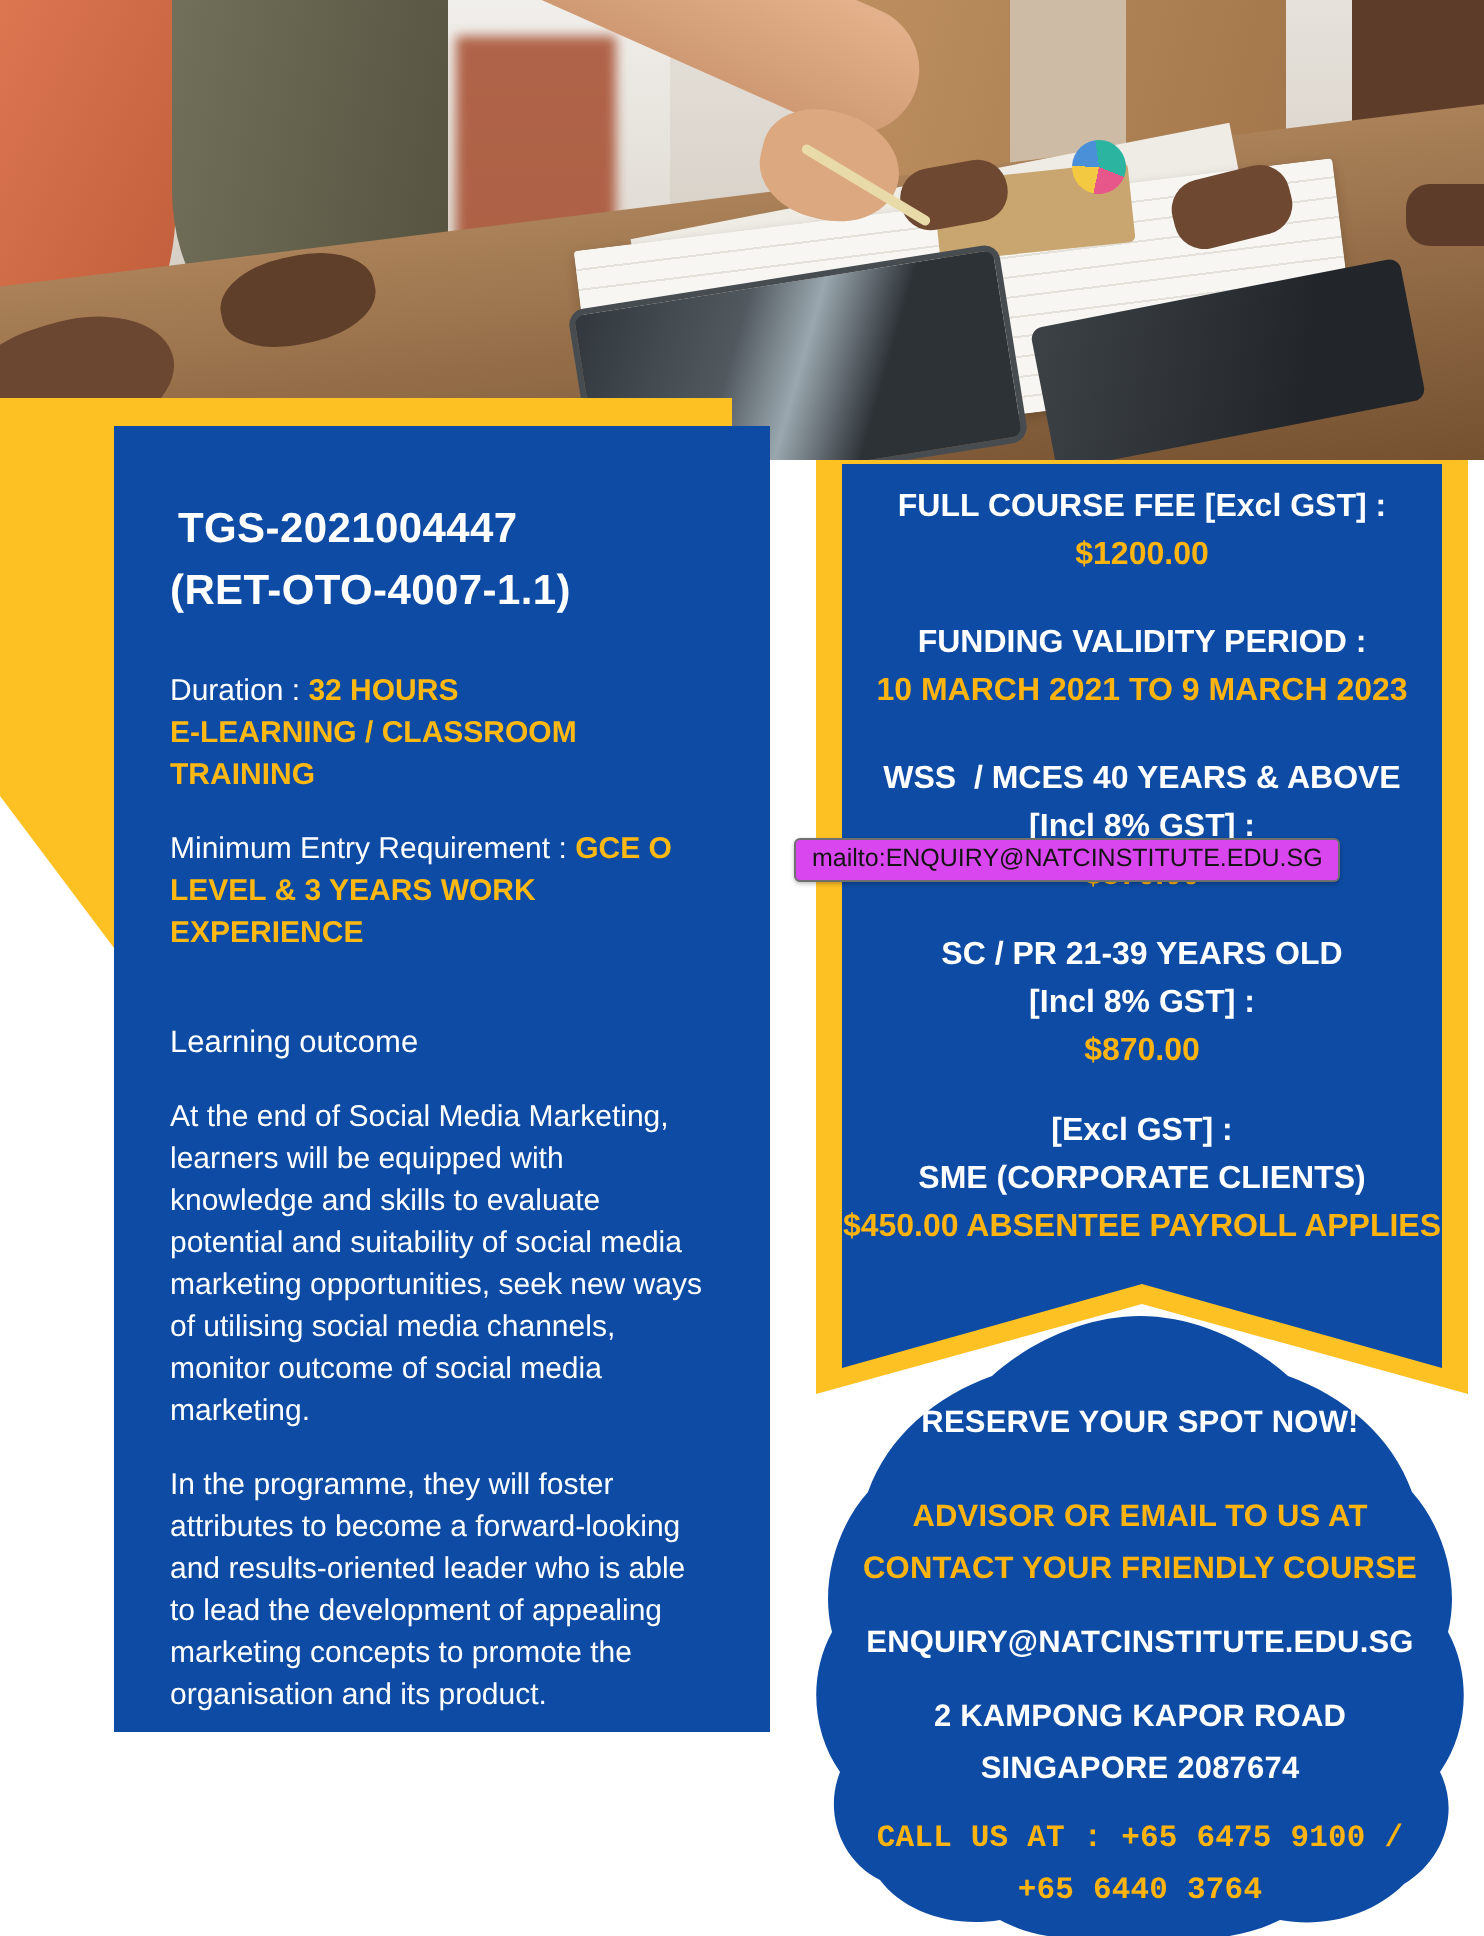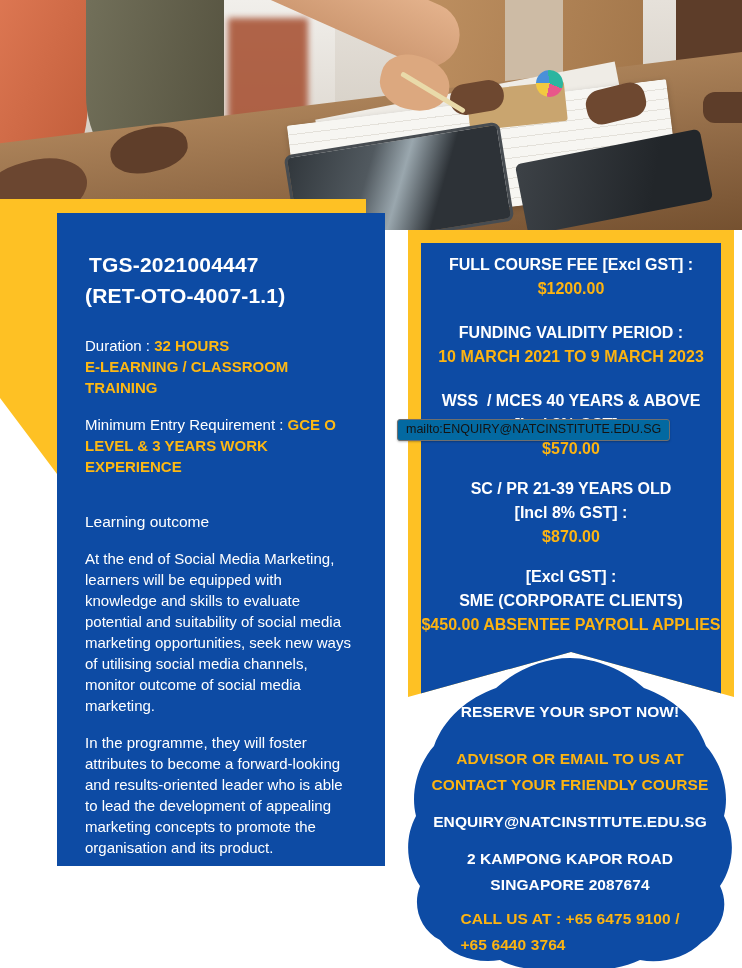--- a/index.html
+++ b/index.html
@@ -66,21 +66,21 @@
   .yv { color:#fdb813; font-weight:700; }
   .lp-para { font-size:15px; line-height:21px; margin-bottom:16px; }
   .lp-heading { font-size:15.5px; line-height:21px; margin-bottom:16px; }
 
   
   .right-panel {
     position:absolute; left:408px; top:230px; width:326px; height:467px; background:#fec124;
     clip-path:polygon(0 0, 100% 0, 100% 100%, 50% calc(100% - 45px), 0 100%);
   }
   .right-inner {
-    position:absolute; left:13px; top:13px; width:300px; height:452px; background:#0d4ba4;
+    position:absolute; left:13px; top:2px; width:300px; height:452px; background:#0d4ba4;
     clip-path:polygon(0 0, 100% 0, 100% 100%, 50% calc(100% - 42px), 0 100%);
     color:#ffffff; text-align:center; font-size:16px; font-weight:600; line-height:24px;
     padding-top:10px;
   }
   .fee-block { margin-bottom:20px; }
   .fee-block.tight { margin-bottom:16px; }
   .fee-line { display:block; }
   .fee-val { color:#fdb411; }
   .prewrap { white-space:pre-wrap; }
 
@@ -89,26 +89,26 @@
   .blob-wrap svg { display:block; }
   .contact-box {
     position:absolute; left:420px; top:702px; width:300px; text-align:center;
     color:#ffffff; font-size:15.5px; font-weight:700; line-height:20px; letter-spacing:.1px;
   }
   .c-gap-lg { margin-top:24px; }
   .c-gap-md { margin-top:14px; }
   .c-gap-sm { margin-top:8px; }
   .c-yellow { color:#fdb411; }
   .c-2line { line-height:26px; }
-  .phone-block { display:inline-block; text-align:left; line-height:26px; }
+  .phone-block { display:inline-block; text-align:center; line-height:26px;font-family:Liberation Mono, monospace; }
 
   
   .tooltip {
     position:absolute; left:397px; top:419px; z-index:50;
-    background:#0369a1; border:1px solid #6f6f6f; border-radius:3px;
+    background:#d946ef; border:1px solid #6f6f6f; border-radius:3px;
     color:#141414; font-size:12.5px; line-height:15px; padding:2px 8px 3px 8px;
     white-space:nowrap; box-shadow:0 1px 2px rgba(0,0,0,.25);
   }
 </style>
 </head>
 <body>
 
 <div class="page">
 
   <div class="hero">

